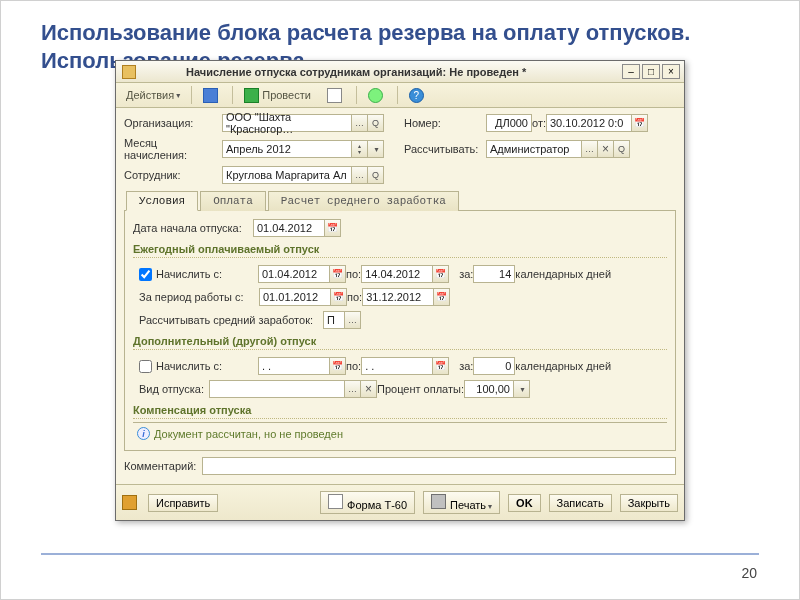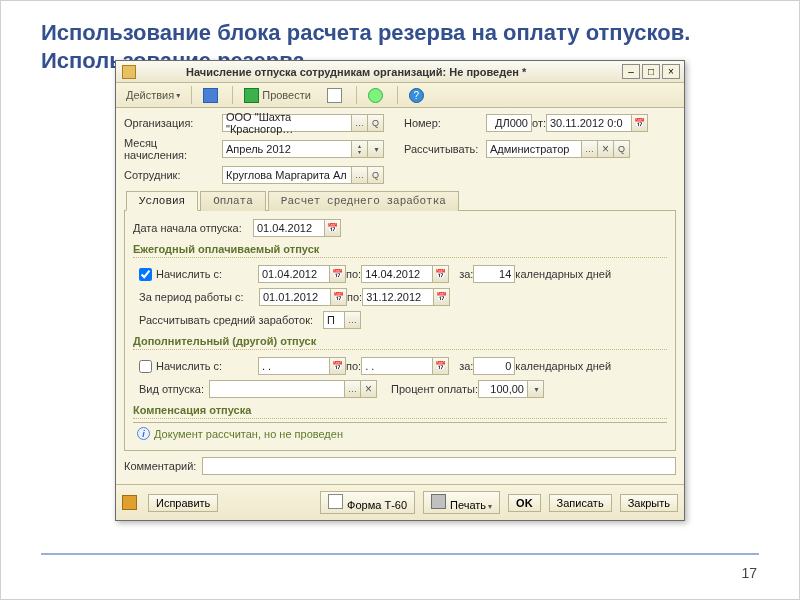--- a/index.html
+++ b/index.html
@@ -279,21 +279,21 @@
           </div>
         <div class="btn-mini btn-dots"></div>
         <div class="btn-mini btn-q"></div>
 
         <span class="lbl w2" style="margin-left:20px">Номер:</span>
         <div class="input" style="width:46px;justify-content:flex-end">
             <span>ДЛ000</span>
           </div>
         <span class="lbl">от:</span>
         <div class="input" style="width:86px">
-            <span>30.11.2012 0:0</span>
+            <span>30.10.2012 0:0</span>
           </div>
         <div class="btn-mini btn-cal"></div>
       </div>
 
       <div class="row">
         <span class="lbl w1">Месяц начисления:</span>
         <div class="input" style="width:130px">
             <span>Апрель 2012</span>
           </div>
         <div class="btn-mini btn-updn">▴<br>▾</div>
@@ -393,21 +393,21 @@
             <div class="input tiny">
                 <span>0</span>
               </div>
             <span class="lbl">календарных дней</span>
           </div>
           <div class="row">
             <span class="lbl" style="width:70px">Вид отпуска:</span>
             <div class="input" style="width:136px"></div>
             <div class="btn-mini btn-dots"></div>
             <div class="btn-mini btn-x"></div>
-            <span class="lbl" style="margin-left:14px">Процент оплаты:</span>
+            <span class="lbl" style="">Процент оплаты:</span>
             <div class="input pct">
                 <span>100,00</span>
               </div>
             <div class="btn-mini">
                 <span class="chevron">▾</span>
               </div>
           </div>
         </div>
 
         <div class="group-title">Компенсация отпуска</div>
@@ -434,14 +434,14 @@
       <div class="dlg-btn">
         <span class="tb-ico ico-print" style="margin-right:4px"></span><span>Печать</span><span class="chevron">▾</span>
       </div>
       <div class="dlg-btn bold">OK</div>
       <div class="dlg-btn">Записать</div>
       <div class="dlg-btn">Закрыть</div>
     </div>
   </div>
 
   <hr class="title-rule" style="position:absolute;left:40px;right:40px;bottom:44px">
-  <div class="page-num">17</div>
+  <div class="page-num">20</div>
 </div>
 
 </body></html>

